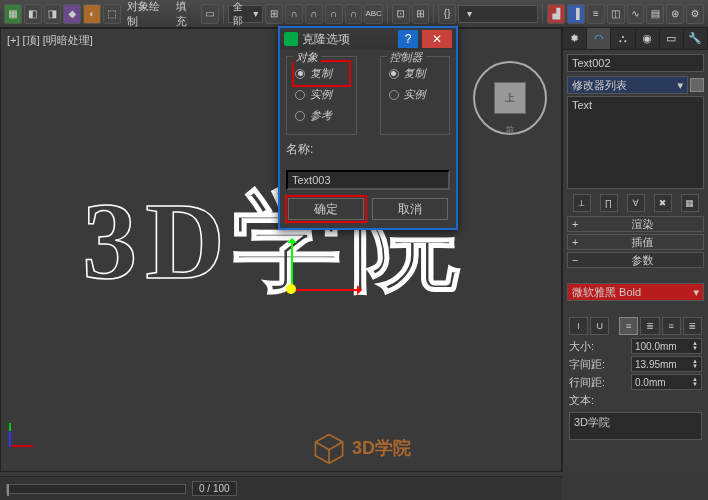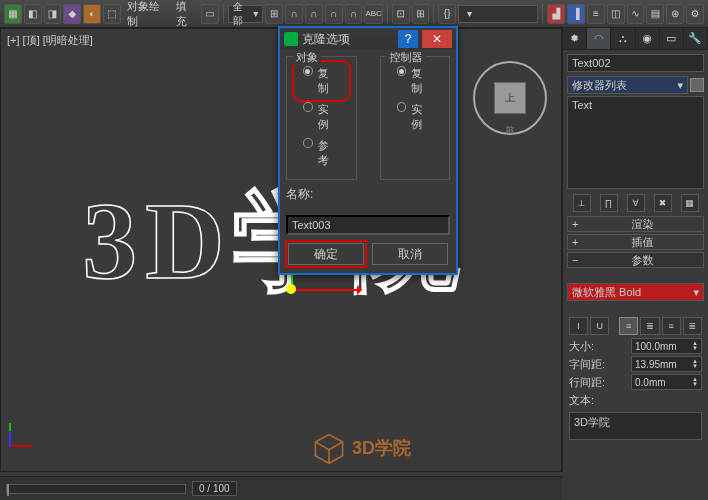--- a/index.html
+++ b/index.html
@@ -61,24 +61,24 @@
 .rp-alignrow .ab { width:20px; height:18px; background:#333; border:1px solid #555; display:flex; align-items:center; justify-content:center; font-size:9px; }
 .rp-alignrow .ab.active { background:#555; border-color:#888; }
 
 
 .dialog { position: absolute; top: 26px; left: 278px; width: 180px; background: #3a3a3a; border: 2px solid #1a6ac8; box-shadow: 0 2px 8px rgba(0,0,0,.6); z-index: 100; }
 .dlg-title { height: 22px; background: linear-gradient(#3a3a3a,#333); display: flex; align-items: center; padding: 0 4px; gap: 4px; }
 .dlg-title-icon { width:14px; height:14px; background:#0a4; border-radius:2px; }
 .dlg-title-text { flex:1; font-size:12px; }
 .dlg-help { width:20px; height:18px; background:#1a6ac8; color:#fff; display:flex; align-items:center; justify-content:center; font-size:12px; }
 .dlg-close { width:30px; height:18px; background:#c8413a; color:#fff; display:flex; align-items:center; justify-content:center; font-size:12px; }
-.dlg-body { padding: 6px; display:flex; gap:23px; }
+.dlg-body { padding: 6px; display:flex; gap:23px;font-style:italic; }
 .dlg-group { border:1px solid #555; padding:6px 8px 8px; position:relative; flex:1; }
 .dlg-group-title { position:absolute; top:-7px; left:6px; background:#3a3a3a; padding:0 3px; font-size:11px; }
-.dlg-radio { display:flex; gap:5px; padding:3px 8px; font-size:11px;border-radius:6px; }
+.dlg-radio { display:flex; align-items:center; gap:5px; padding:3px 0; font-size:11px; }
 .dlg-radio .rdot { width:10px; height:10px; border:1px solid #999; border-radius:50%; display:flex; align-items:center; justify-content:center; }
 .dlg-radio .rdot.on::after { content:''; width:5px; height:5px; background:#ccc; border-radius:50%; }
 .dlg-name { padding: 0 6px 4px; }
 .dlg-name-label { font-size:12px; padding-bottom:12px; }
 .dlg-name-input { width:100%; background:#2a2a2a; border:2px inset #555; height:20px; padding:0 4px; font-size:11px; color:#ccc; }
 .dlg-buttons { display:flex; gap:8px; padding: 4px 8px 8px; }
 .dlg-btn { flex:1; height:22px; background:#3a3a3a; border:1px solid #666; display:flex; align-items:center; justify-content:center; font-size:12px; }
 .redbox { outline: 2px solid #d00; outline-offset: 1px; }
 
 

